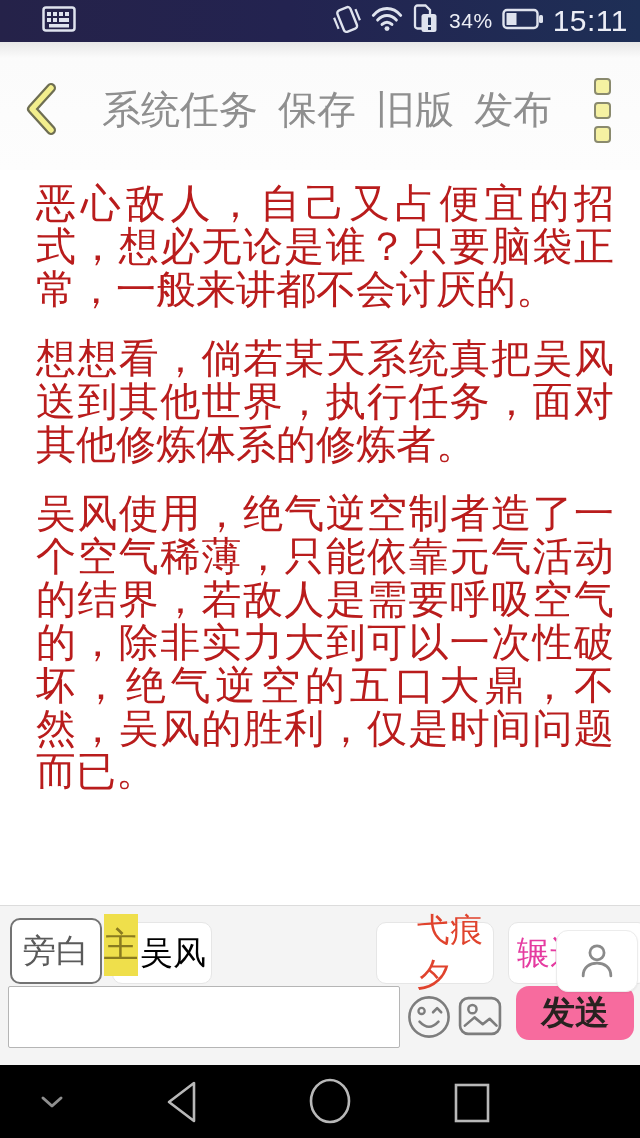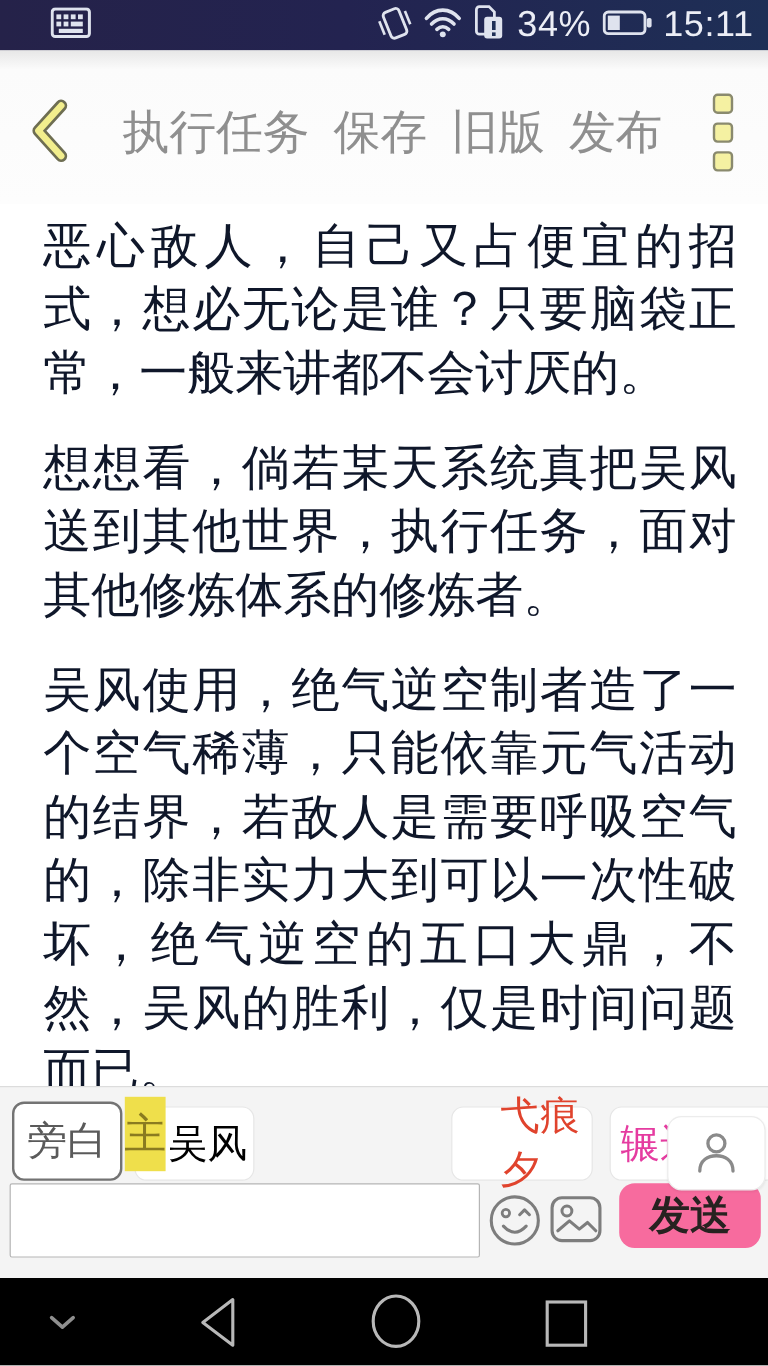--- a/index.html
+++ b/index.html
@@ -5,39 +5,39 @@
   * { margin:0; padding:0; box-sizing:border-box; }
   html,body { width:640px; height:1138px; }
   body { font-family:"Liberation Sans","DejaVu Sans",sans-serif; background:#fff; overflow:hidden; }
   .screen { width:640px; height:1138px; display:flex; flex-direction:column; position:relative; background:#fff; }
 
   
   .status-bar { height:42px; background:linear-gradient(90deg,#252249 0%,#232350 45%,#1e2f56 100%);
     display:flex; align-items:center; color:#e9ecf5; flex:0 0 auto; }
   .sb-left { margin-left:42px; display:flex; align-items:center; }
   .sb-right { margin-left:auto; margin-right:12px; display:flex; align-items:center; gap:9px; }
-  .sb-text { font-size:30px; color:#eceef6; letter-spacing:0.5px; }
+  .sb-text { font-size:21px; color:#eceef6; letter-spacing:0.5px; }
   .sb-time { font-size:30px; }
 
   
   .header { height:128px; background:linear-gradient(#e7e7e7 0,#fbfbfb 16px,#fdfdfd 100%);
     display:flex; align-items:center; flex:0 0 auto; }
   .back-btn { width:84px; height:100%; display:flex; align-items:center; justify-content:center; margin-top:10px; }
   .header-actions { flex:1; display:flex; justify-content:center; gap:20px; margin-top:8px; }
   .header-action { font-size:39px; color:#8f8f8f; }
   .menu-btn { width:64px; display:flex; flex-direction:column; align-items:center; gap:7px; margin-top:8px; margin-right:6px; }
   .menu-dot { width:17px; height:17px; background:#f5f1a2; border:2.5px solid #8a8a6e; border-radius:4px; }
 
   
   .chapter { height:69px; background:#fff; border-bottom:1px solid #e9e9e9; display:flex; align-items:center; padding:0 17px; flex:0 0 auto; }
   .chapter-title { font-size:34px; color:#3a3a3a; }
 
   
   .doc { flex:1 1 auto; background:#fff; padding:12px 26px 0 36px; overflow:hidden; }
-  .doc p { font-size:40px; line-height:53px; color:#0f172a; text-align:justify;font-family:Liberation Mono, monospace; }
+  .doc p { font-size:40px; line-height:43px; color:#b91c1c; text-align:justify; }
   .doc p + p { margin-top:26px; }
 
   
   .panel { height:160px; background:#f4f4f4; border-top:1px solid #dcdcdc; position:relative; flex:0 0 auto; }
   .char-row { position:absolute; left:0; top:12px; width:640px; height:66px; }
   .char-btn { position:absolute; top:4px; height:62px; background:#fff; border:1.5px solid #e6e6e6;
     border-radius:10px; display:flex; align-items:center; justify-content:center; font-size:33px; }
   .btn-narrator { left:10px; width:92px; border:2px solid #737373; color:#5a5a5a; top:0; height:66px; }
   .btn-c0 { left:112px; width:100px; color:#000000; padding-left:22px; }
   .btn-c1 { left:228px; width:128px; color:#a873e3; }
@@ -130,21 +130,21 @@
   <div class="header">
     <div class="back-btn">
       <span>
         <svg width="42" height="54" viewBox="0 0 42 54">
             <polyline points="30,6 11,27 30,48" fill="none" stroke="#6e6e52" stroke-width="10" stroke-linecap="round" stroke-linejoin="round"></polyline>
             <polyline points="30,6 11,27 30,48" fill="none" stroke="#f2ee8d" stroke-width="5.5" stroke-linecap="round" stroke-linejoin="round"></polyline>
           </svg>
       </span>
     </div>
     <div class="header-actions">
-      <span class="header-action">执行任务</span>
+      <span class="header-action">系统任务</span>
       <span class="header-action">保存</span>
       <span class="header-action">旧版</span>
       <span class="header-action">发布</span>
     </div>
     <div class="menu-btn">
       <span class="menu-dot"></span>
       <span class="menu-dot"></span>
       <span class="menu-dot"></span>
     </div>
   </div>

